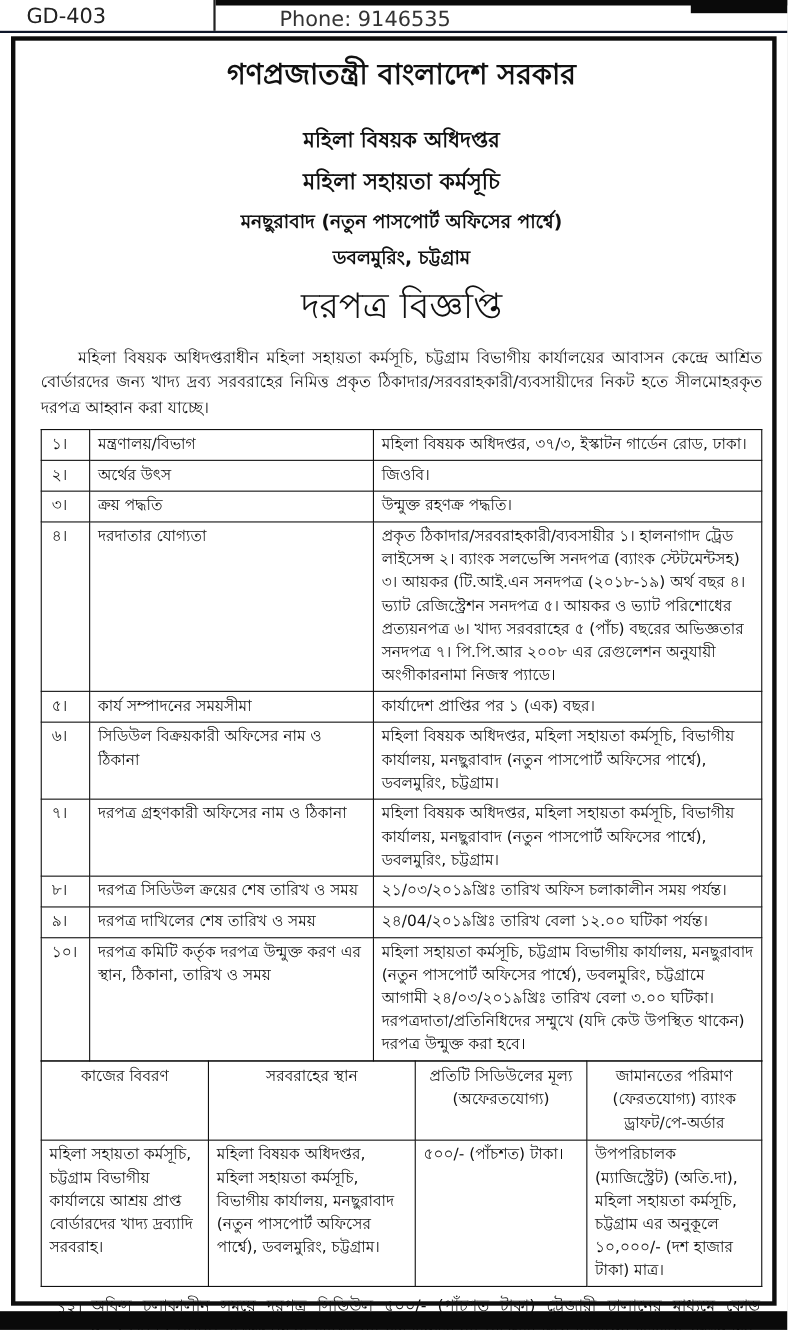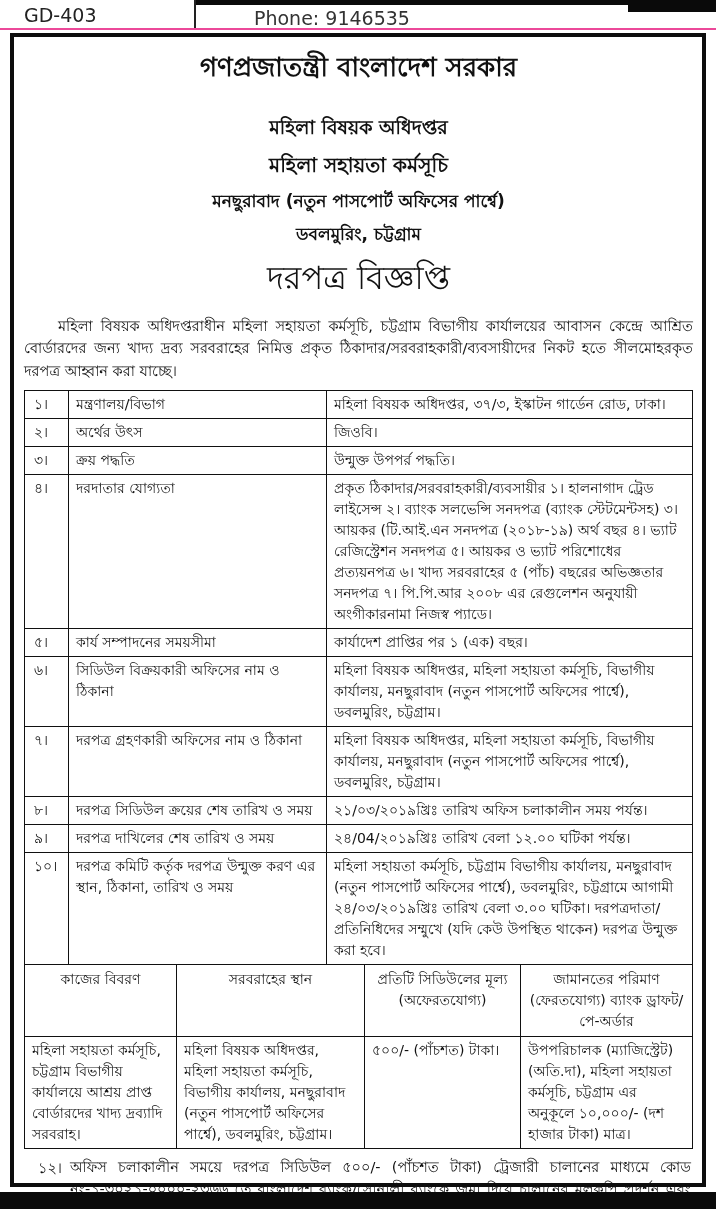--- a/index.html
+++ b/index.html
@@ -11,35 +11,35 @@
     background: #ffffff;
     overflow: hidden;
     margin: 0 auto;
   }
   
   .top-strip { position: absolute; top: 0; left: 196px; right: 0; height: 5px; background: #0a0a0a; }
   .top-corner { position: absolute; top: 0; right: 0; width: 88px; height: 12px; background: #0a0a0a; }
   
   .top-bar {
     position: absolute; top: 0; left: 0; right: 0; height: 30px;
-    display: flex; border-bottom: 2px solid #ec4899;
+    display: flex; border-bottom: 2px solid #0f172a;
   }
   .top-left {
     width: 196px; padding: 4px 0 0 24px;
     font-size: 19px; color: #222; border-right: 2px solid #222;
   }
   .top-right {
     flex: 1; padding: 7px 16px 0 58px;
     font-size: 19px; color: #333;
   }
   
   .doc {
     position: absolute; top: 33px; left: 10px; right: 10px; bottom: 22px;
     border: 4px solid #0d0d0d;
-    padding: 8px 9px 6px 10px;
+    padding: 8px 9px 6px 23px;
     background: #fff;
   }
   .hdr { text-align: center; font-weight: bold; color: #111; }
   .hdr-1 { font-size: 26px; margin-top: 2px; }
   .hdr-2 { font-size: 19px; margin-top: 22px; }
   .hdr-3 { font-size: 20px; margin-top: 5px; }
   .hdr-4 { font-size: 17px; margin-top: 5px; }
   .hdr-5 { font-size: 17px; margin-top: 5px; }
   .memo-row {
     display: flex; justify-content: space-between;
@@ -106,21 +106,21 @@
           <td class="c-value">মহিলা বিষয়ক অধিদপ্তর, ৩৭/৩, ইস্কাটন গার্ডেন রোড, ঢাকা।</td>
         </tr>
         <tr>
           <td class="c-no">২।</td>
           <td class="c-label">অর্থের উৎস</td>
           <td class="c-value">জিওবি।</td>
         </tr>
         <tr>
           <td class="c-no">৩।</td>
           <td class="c-label">ক্রয় পদ্ধতি</td>
-          <td class="c-value">উন্মুক্ত উপপর্র পদ্ধতি।</td>
+          <td class="c-value">উন্মুক্ত রহণক্র পদ্ধতি।</td>
         </tr>
         <tr>
           <td class="c-no">৪।</td>
           <td class="c-label">দরদাতার যোগ্যতা</td>
           <td class="c-value">প্রকৃত ঠিকাদার/সরবরাহকারী/ব্যবসায়ীর ১। হালনাগাদ ট্রেড লাইসেন্স ২। ব্যাংক সলভেন্সি সনদপত্র (ব্যাংক স্টেটমেন্টসহ) ৩। আয়কর (টি.আই.এন সনদপত্র (২০১৮-১৯) অর্থ বছর ৪। ভ্যাট রেজিস্ট্রেশন সনদপত্র ৫। আয়কর ও ভ্যাট পরিশোধের প্রত্যয়নপত্র ৬। খাদ্য সরবরাহের ৫ (পাঁচ) বছরের অভিজ্ঞতার সনদপত্র ৭। পি.পি.আর ২০০৮ এর রেগুলেশন অনুযায়ী অংগীকারনামা নিজস্ব প্যাডে।</td>
         </tr>
         <tr>
           <td class="c-no">৫।</td>
           <td class="c-label">কার্য সম্পাদনের সময়সীমা</td>
           <td class="c-value">কার্যাদেশ প্রাপ্তির পর ১ (এক) বছর।</td>

